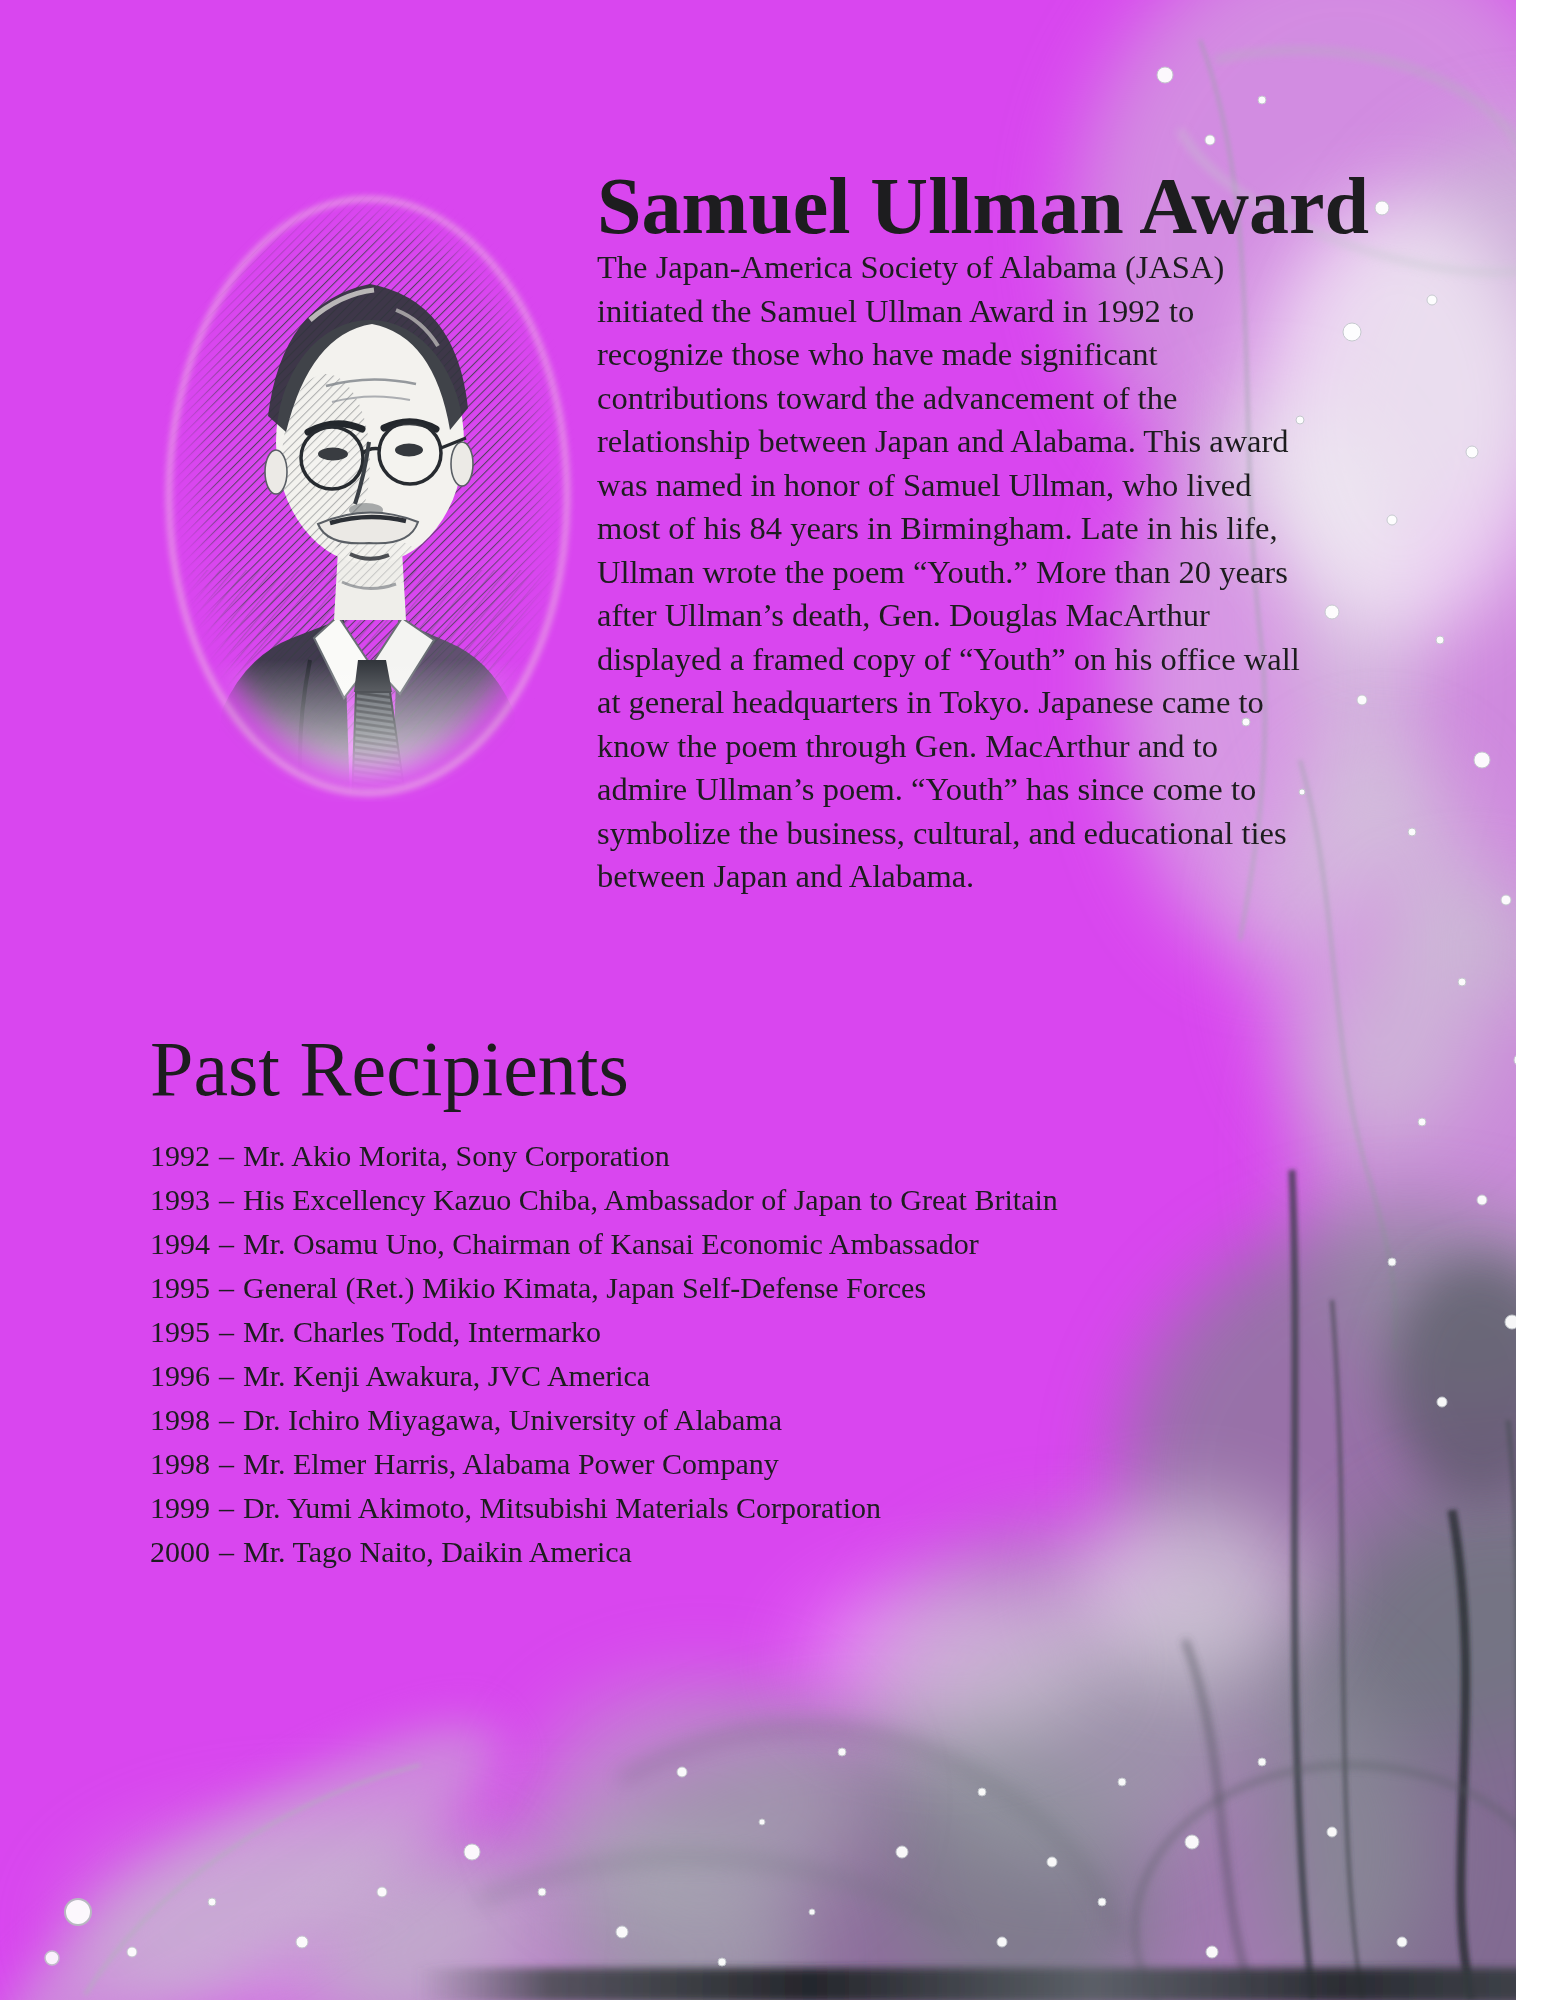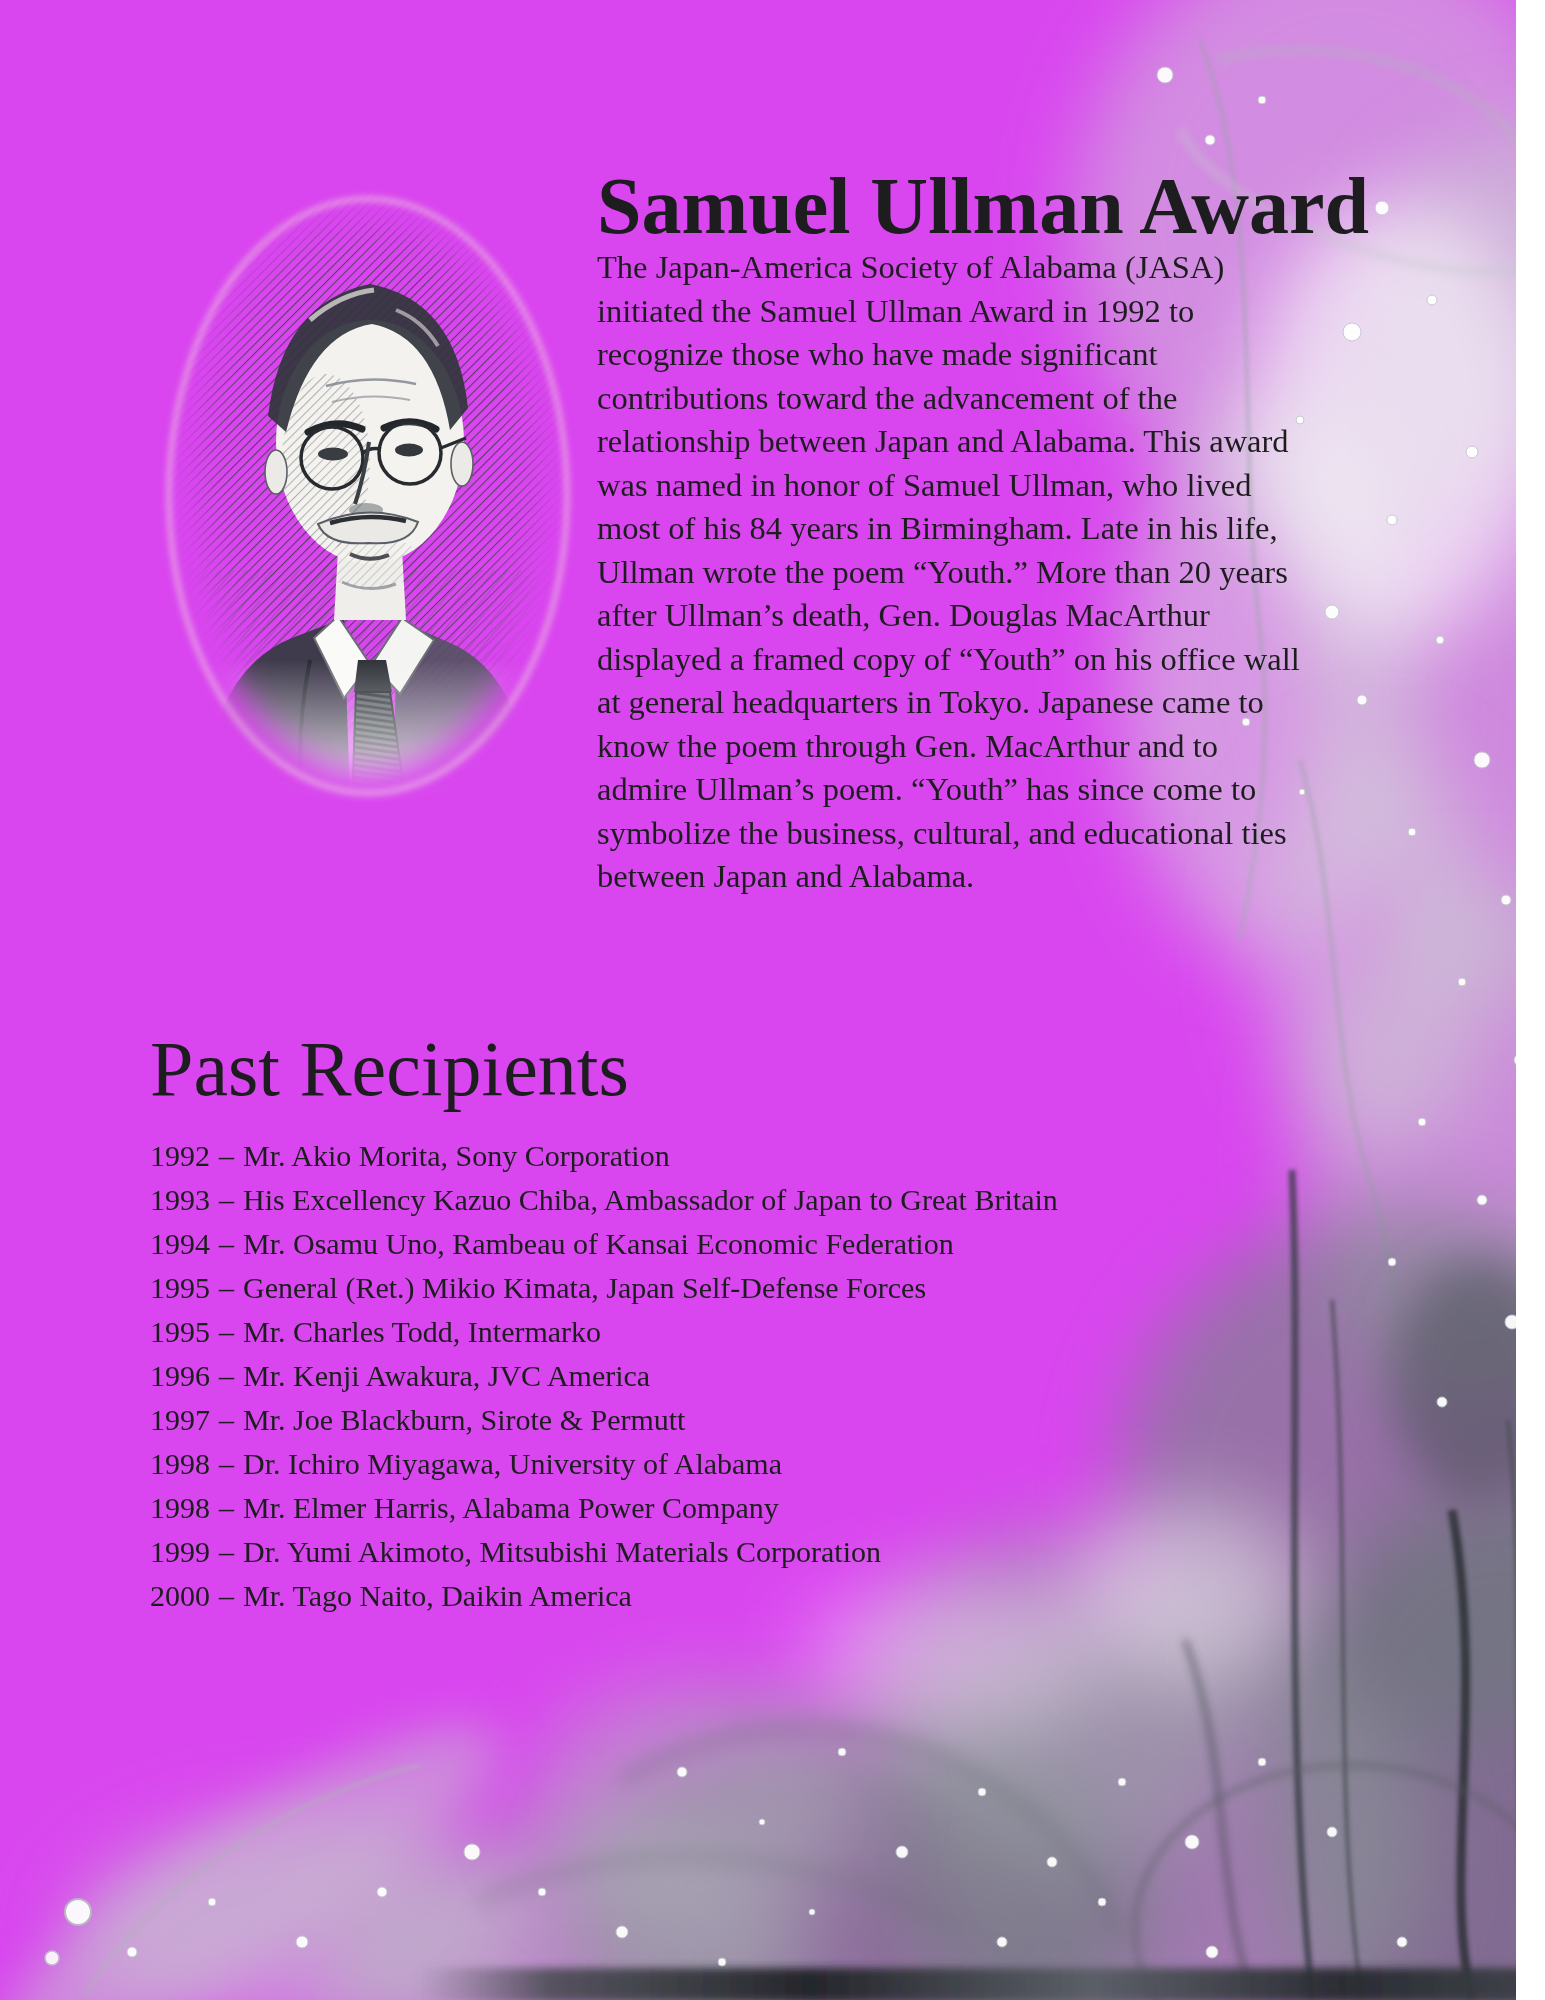--- a/index.html
+++ b/index.html
@@ -318,35 +318,32 @@
 
   <div class="recipients">
 
   <div class="recipient-row" style="">
       <span class="recipient-year">1992</span><span class="recipient-sep">–</span><span class="recipient-name">Mr. Akio Morita, Sony Corporation</span>
     </div>
       <div class="recipient-row" style="">
       <span class="recipient-year">1993</span><span class="recipient-sep">–</span><span class="recipient-name">His Excellency Kazuo Chiba, Ambassador of Japan to Great Britain</span>
     </div>
       <div class="recipient-row" style="">
-      <span class="recipient-year">1994</span><span class="recipient-sep">–</span><span class="recipient-name">Mr. Osamu Uno, Rambeau of Kansai Economic Federation</span>
+      <span class="recipient-year">1994</span><span class="recipient-sep">–</span><span class="recipient-name">Mr. Osamu Uno, Chairman of Kansai Economic Ambassador</span>
     </div>
       <div class="recipient-row" style="">
       <span class="recipient-year">1995</span><span class="recipient-sep">–</span><span class="recipient-name">General (Ret.) Mikio Kimata, Japan Self-Defense Forces</span>
     </div>
       <div class="recipient-row" style="">
       <span class="recipient-year">1995</span><span class="recipient-sep">–</span><span class="recipient-name">Mr. Charles Todd, Intermarko</span>
     </div>
       <div class="recipient-row" style="">
       <span class="recipient-year">1996</span><span class="recipient-sep">–</span><span class="recipient-name">Mr. Kenji Awakura, JVC America</span>
     </div>
       <div class="recipient-row" style="">
-      <span class="recipient-year">1997</span><span class="recipient-sep">–</span><span class="recipient-name">Mr. Joe Blackburn, Sirote &amp; Permutt</span>
-    </div>
-      <div class="recipient-row" style="">
       <span class="recipient-year">1998</span><span class="recipient-sep">–</span><span class="recipient-name">Dr. Ichiro Miyagawa, University of Alabama</span>
     </div>
       <div class="recipient-row" style="">
       <span class="recipient-year">1998</span><span class="recipient-sep">–</span><span class="recipient-name">Mr. Elmer Harris, Alabama Power Company</span>
     </div>
       <div class="recipient-row" style="">
       <span class="recipient-year">1999</span><span class="recipient-sep">–</span><span class="recipient-name">Dr. Yumi Akimoto, Mitsubishi Materials Corporation</span>
     </div>
       <div class="recipient-row" style="">
       <span class="recipient-year">2000</span><span class="recipient-sep">–</span><span class="recipient-name">Mr. Tago Naito, Daikin America</span>

